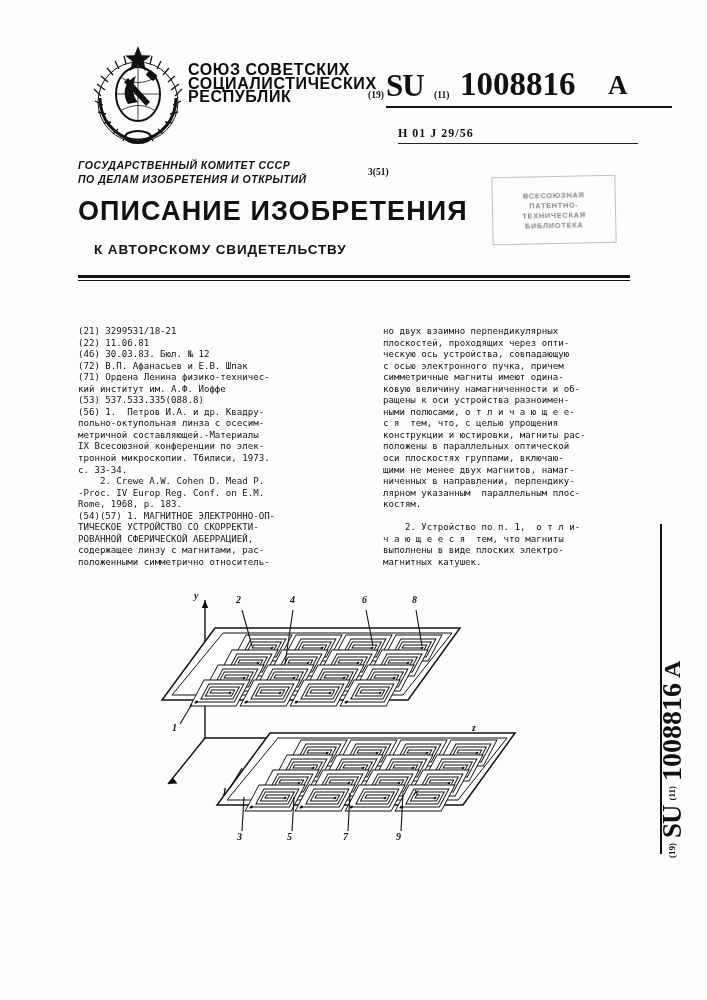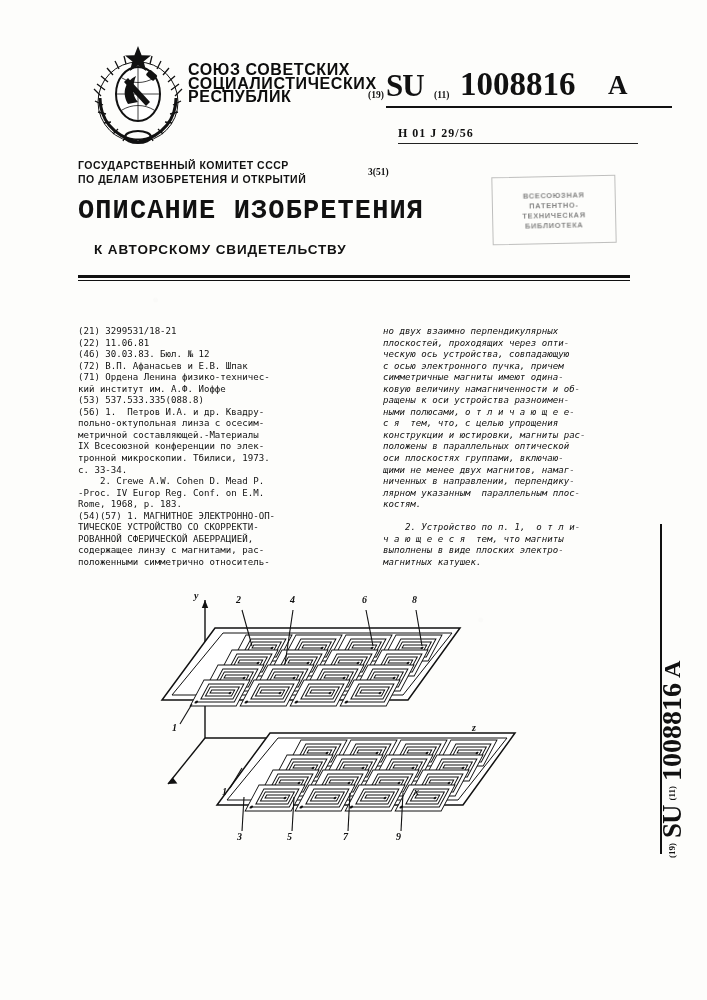--- a/index.html
+++ b/index.html
@@ -52,25 +52,25 @@
     position:absolute;left:386px;top:106px;width:286px;height:2px;background:#111;
   }
   .ipc-row{position:absolute;left:368px;top:126px;width:300px;height:22px;}
   .ipc-pref{position:absolute;left:0;top:5px;font-family:"Liberation Serif",serif;font-weight:bold;font-size:9.5px;margin-top:36px;}
   .ipc-val{position:absolute;left:30px;top:0px;font-family:Liberation Serif, serif;font-size:12px;font-weight:bold;letter-spacing:1px;}
   .ipc-rule{position:absolute;left:30px;top:17px;width:240px;height:1px;background:#222;}
 
   .committee{
     position:absolute;left:78px;top:158px;
     font-family:"Liberation Sans", sans-serif;
-    font-weight:bold;font-size:10.5px;letter-spacing:.5px;line-height:14px;
+    font-weight:bold;font-size:10.5px;letter-spacing:.5px;line-height:14px;font-style:italic;
   }
   .title-main{
     position:absolute;left:78px;top:196px;
-    font-family:Liberation Mono, monospace;
+    font-family:Liberation Sans, sans-serif;
     font-weight:bold;font-size:27px;letter-spacing:1.1px;text-align:center;
   }
   .title-sub{
     position:absolute;left:78px;top:242px;
     font-family:"Liberation Sans", sans-serif;
     font-weight:bold;font-size:13.5px;letter-spacing:.9px;margin-left:16px;
   }
 
   
   .stamp{
@@ -96,21 +96,21 @@
 
   
   .col{
     position:absolute;
     font-family:"DejaVu Sans Mono", monospace;
     font-size:9.1px;line-height:11.55px;
     white-space:pre-wrap;
     color:#121212;
   }
   .col-left{left:78px;top:326px;width:250px;}
-  .col-right{left:383px;top:326px;width:252px;font-style:italic;}
+  .col-right{left:383px;top:326px;width:252px;}
 
   
   .side{
     position:absolute;left:636px;top:518px;width:72px;height:340px;
   }
   .side-rot{
     position:absolute;left:-134px;top:134px;
     width:340px;height:72px;
     transform:rotate(-90deg);
     display:flex;align-items:center;gap:5px;

